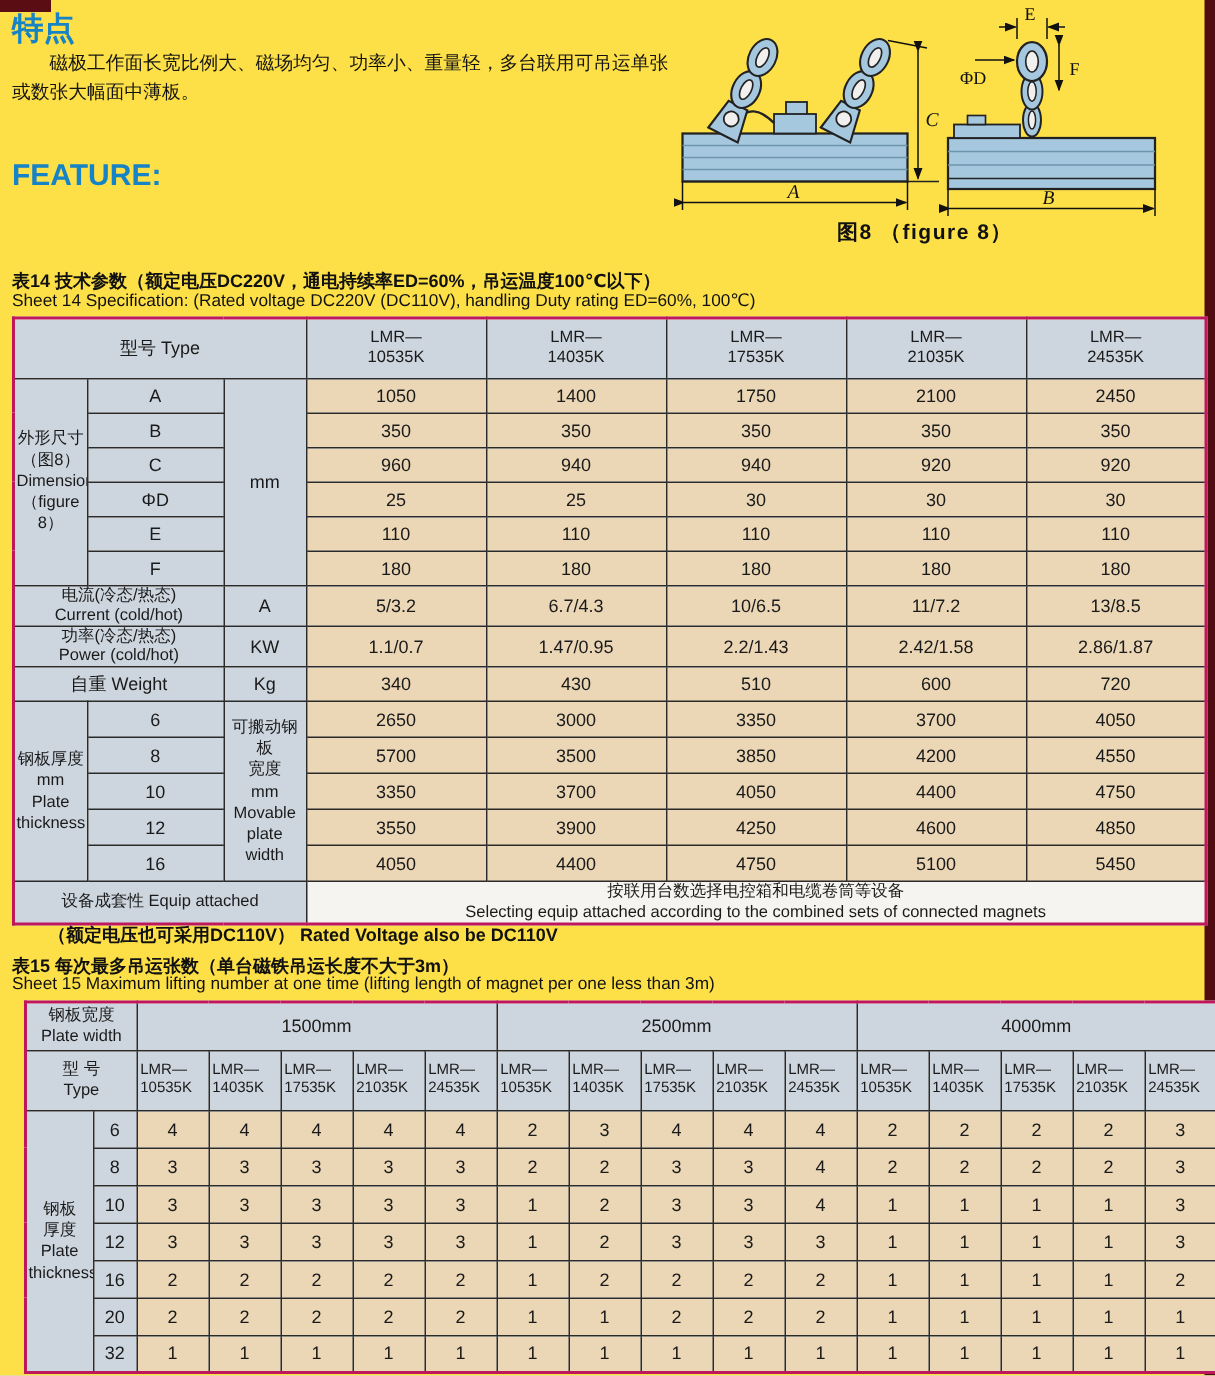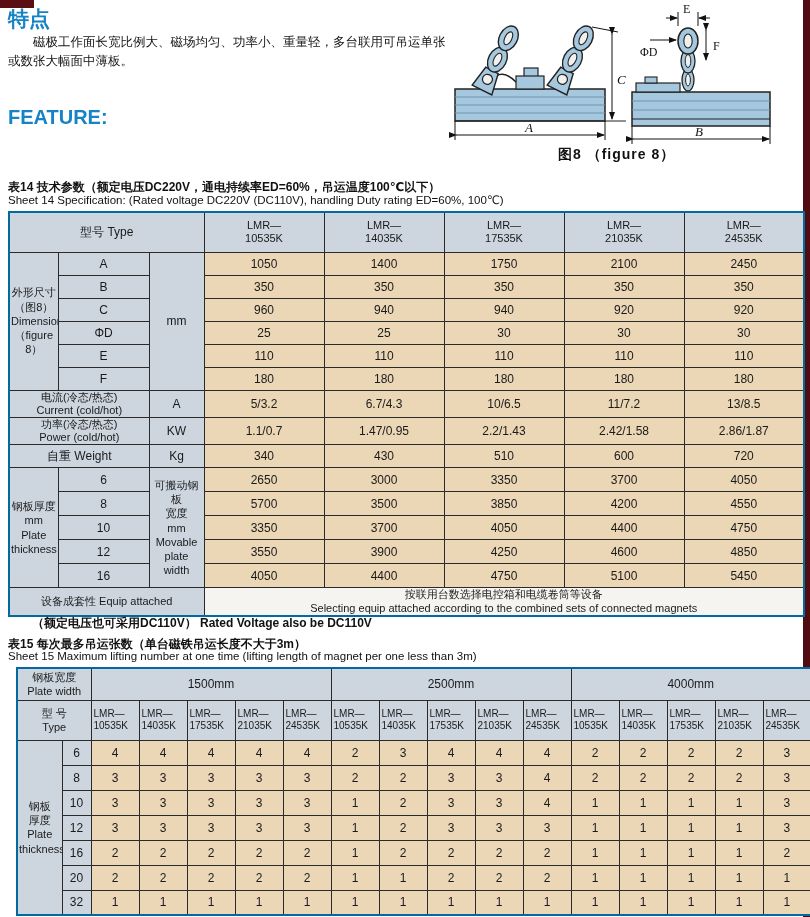--- a/index.html
+++ b/index.html
@@ -1,19 +1,19 @@
 <!DOCTYPE html>
 <html><head>
 <meta charset="utf-8">
 <style>
   * { box-sizing: border-box; margin: 0; padding: 0; }
   html,body { background:#d8d8d6; }
   .page {
     width:810px; height:917px; position:relative; overflow:hidden;
-    background:#ffffff;
+    background:#fde047;
     font-family:"Liberation Sans","DejaVu Sans",sans-serif;
     color:#161616;
   }
   .corner-mark { position:absolute; left:0; top:0; width:34px; height:8px; background:#5a0d12; }
   .edge-strip  { position:absolute; right:0; top:0; width:7px; height:917px; background:#500c10; }
 
   .zh-title { position:absolute; left:8px; top:5px; font-size:21px; font-weight:bold; color:#1583c5; }
   .zh-text  { position:absolute; left:8px; top:33px; width:446px; font-size:12.5px; line-height:1.55; text-indent:2em; color:#131313; }
   .en-title { position:absolute; left:8px; top:106px; font-size:20px; font-weight:bold; color:#1583c5; }
   .en-text  { position:absolute; left:8px; top:131px; width:448px; font-size:11.5px; line-height:1.28; color:#131313; }
@@ -22,21 +22,21 @@
   .figure svg { position:absolute; left:0; top:0; }
   .figure-caption { position:absolute; left:118px; top:142px; font-size:14px; font-weight:bold; color:#111; letter-spacing:1px; }
 
   .tbl-title-zh { position:absolute; left:8px; font-size:12px; font-weight:bold; color:#111; }
   .tbl-title-en { position:absolute; left:8px; font-size:11.5px; color:#111; }
   .t14-zh { top:179px; } .t14-en { top:193px; }
   .t15-zh { top:636px; } .t15-en { top:650px; }
 
   .note-line { position:absolute; left:32px; top:615px; font-size:12px; font-weight:bold; color:#111; }
 
-  table { position:absolute; border-collapse:collapse; table-layout:fixed; border:2px solid #0369a1; background:#f1f0ee; }
+  table { position:absolute; border-collapse:collapse; table-layout:fixed; border:2px solid #be185d; background:#f1f0ee; }
   #table14 { left:8px; top:211px; width:795px; }
   #table15 { left:16px; top:667px; width:794px; }
   td { border:1px solid #2a2a2a; text-align:center; vertical-align:middle;
        font-size:12px; color:#1a1a1a; padding:0 1px; overflow:hidden; }
   td.h { background:#cdd6df; }
   td.d { background:#ebd7b6; }
   td.w { background:#f6f4f0; }
   td.pre { white-space:pre-line; font-size:11px; line-height:1.3; }
   td.small { font-size:11px; line-height:1.2; }
   td.model { font-size:10px; line-height:1.25; text-align:left; padding-left:2px; }

